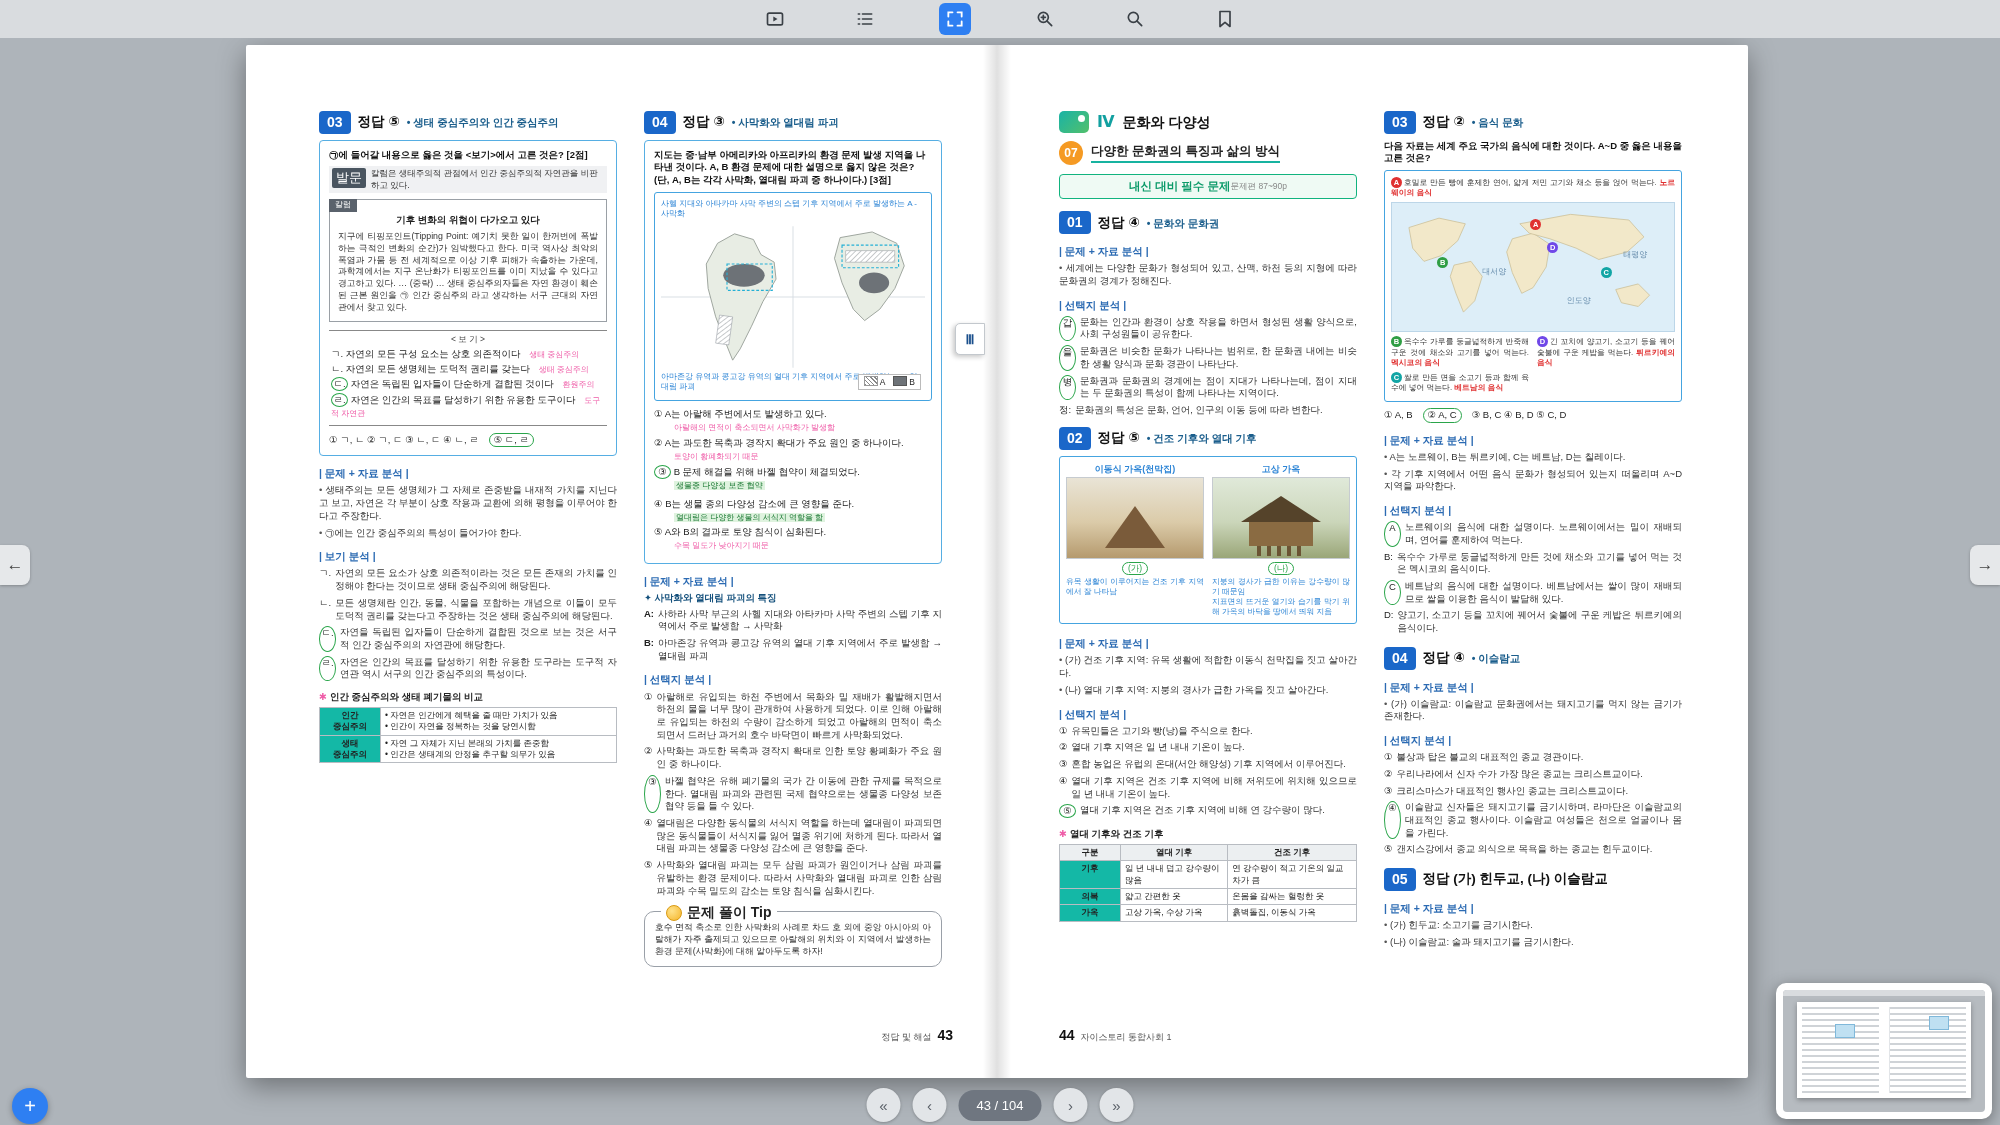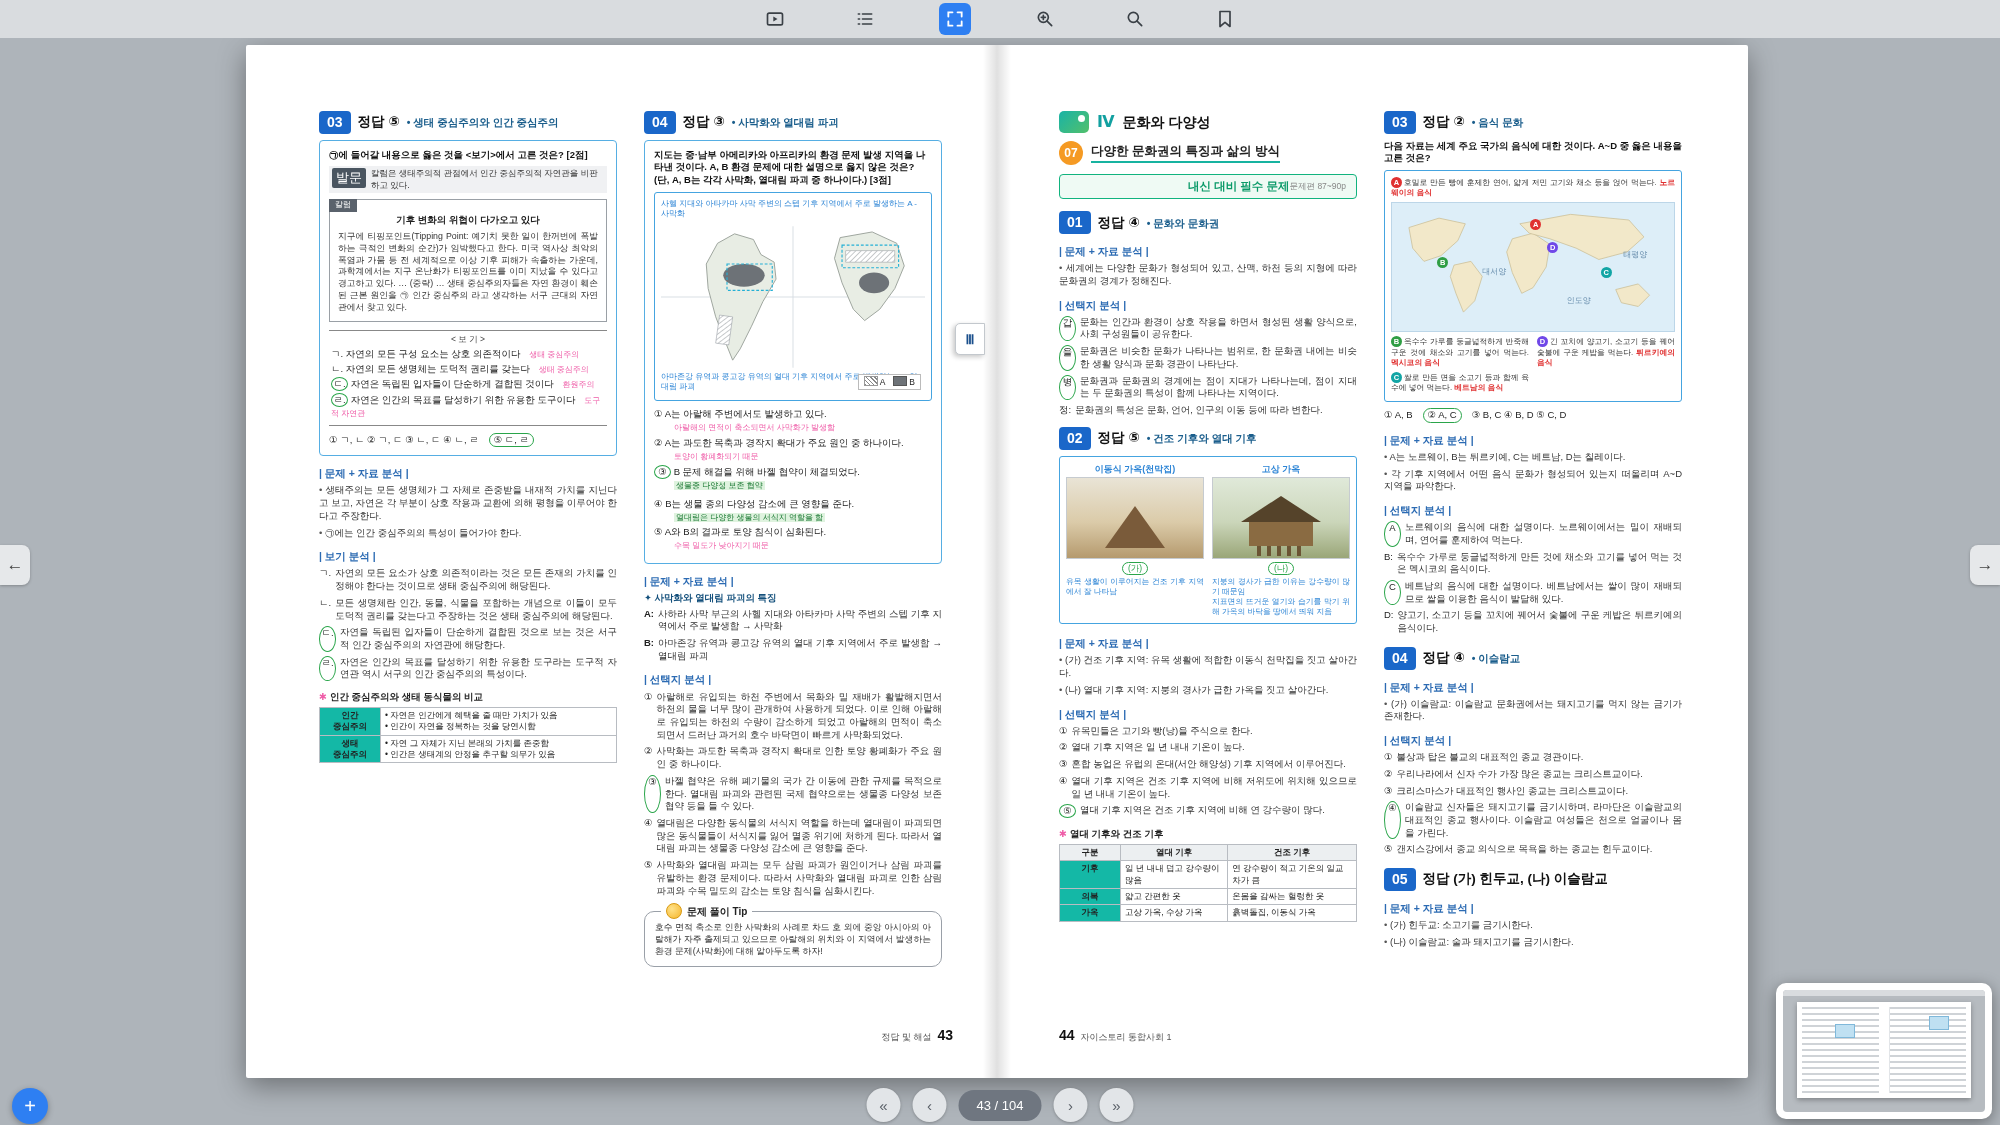--- a/index.html
+++ b/index.html
@@ -68,21 +68,21 @@
   .star{color:#ef5da8;margin-right:3px}
   table.mini{width:100%;border-collapse:collapse;font-size:8.5px}
   table.mini th,table.mini td{border:1px solid #b8bcc2;padding:2px 4px;vertical-align:top}
   table.mini th{background:#eceff1;font-weight:bold;text-align:center}
   td.lab{background:#14b8a6;text-align:center;white-space:pre-line;width:52px;font-weight:bold}
   td.pre{white-space:pre-line}
 
   .tip-box{border:1.4px solid #9aa0a8;border-radius:10px;padding:10px 10px 8px;margin-top:14px;position:relative}
   .tip-head{position:absolute;top:-9px;left:16px;background:#fff;padding:0 5px;display:flex;gap:5px;align-items:center}
   .tip-ic{width:14px;height:14px;border-radius:50%;background:radial-gradient(circle at 35% 35%,#ffe28a,#f5b52a);border:1px solid #d99a12}
-  .tip-title{font-weight:bold;font-size:10px}
+  .tip-title{font-weight:bold;font-size:14px}
   .tip-body{font-size:8.8px;color:#333;text-align:justify}
 
   
   .map-box{border:1.3px solid #45a4e0;border-radius:3px;padding:6px;margin-bottom:7px;position:relative}
   .map-note{color:#2f86d6;font-size:8px;line-height:1.3;margin-bottom:2px}
   .map-legend{position:absolute;right:10px;bottom:10px;display:flex;gap:8px;align-items:center;font-size:8.5px;background:#fff;border:1px solid #bbb;padding:1px 5px}
   .sw{display:inline-block;width:12px;height:8px;margin-right:2px;vertical-align:-1px}
   .sw.hatch{background:repeating-linear-gradient(45deg,#888 0 1px,#fff 1px 3px);border:1px solid #999}
   .sw.dark{background:#6d7277;border:1px solid #555}
 
@@ -118,21 +118,21 @@
   
   .chapter{display:flex;align-items:center;gap:8px;margin-bottom:8px}
   .ch-icon{width:30px;height:22px;border-radius:5px;background:linear-gradient(135deg,#19b3a6,#53c06b);position:relative;flex:0 0 auto}
   .ch-icon::after{content:"";position:absolute;right:4px;top:4px;width:7px;height:7px;border-radius:50%;background:#fff}
   .ch-roman{color:#12a0a0;font-weight:bold;font-size:16px}
   .ch-title{font-weight:bold;font-size:14px;color:#111}
   .lesson{display:flex;align-items:center;gap:8px;margin-bottom:9px}
   .ls-num{width:24px;height:24px;border-radius:50%;background:#f59a23;color:#fff;font-weight:bold;font-size:12px;
           display:flex;align-items:center;justify-content:center;flex:0 0 auto}
   .ls-title{font-weight:bold;font-size:12.5px;border-bottom:2px solid #17b3a0;padding-bottom:2px}
-  .banner{display:flex;justify-content:flex-end;align-items:center;border:1.2px solid #11b37e;background:#effaf4;
+  .banner{display:flex;justify-content:center;align-items:center;border:1.2px solid #11b37e;background:#effaf4;
           border-radius:4px;padding:4px 10px;margin-bottom:12px}
   .bn-label{color:#0a9a68;font-weight:bold;font-size:11.5px}
   .bn-pages{color:#888;font-size:8.5px}
 
   
   .pfoot{position:absolute;bottom:34px;font-size:9px;color:#555;display:flex;align-items:baseline;gap:6px}
   .pfoot .big{font-size:14px;font-weight:bold;color:#111}
   .pf-l{right:44px}
   .pf-r{left:62px}
 
@@ -287,21 +287,21 @@
               <span class="txt">자연을 독립된 입자들이 단순하게 결합된 것으로 보는 것은 서구적 인간 중심주의의 자연관에 해당한다.</span>
             </div>
 
             <div class="choice">
               <span class="circ">ㄹ.</span>
               <span class="txt">자연은 인간의 목표를 달성하기 위한 유용한 도구라는 도구적 자연관 역시 서구의 인간 중심주의의 특성이다.</span>
             </div>
           </div>
 
         <div class="tbl-title">
-          <span class="star">✱</span><span>인간 중심주의와 생태 동식물의 비교</span>
+          <span class="star">✱</span><span>인간 중심주의와 생태 폐기물의 비교</span>
         </div>
         <table class="mini">
           <tbody>
 
               <tr>
                 <td class="lab">인간
 중심주의</td>
                 <td class="pre">• 자연은 인간에게 혜택을 줄 때만 가치가 있음
 • 인간이 자연을 정복하는 것을 당연시함</td>
               </tr>

